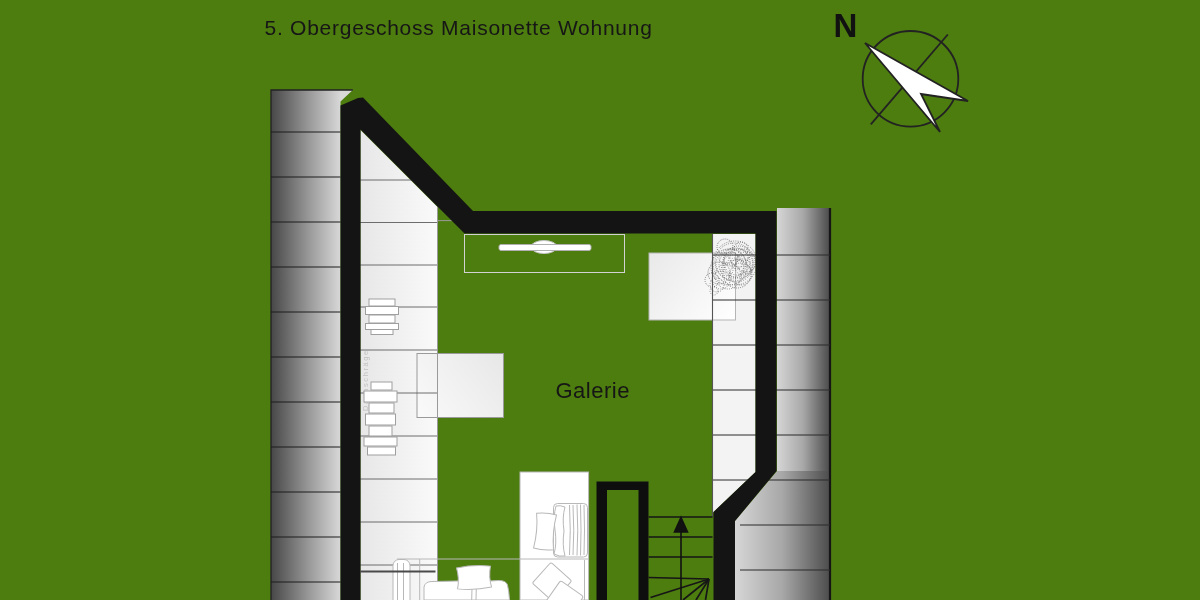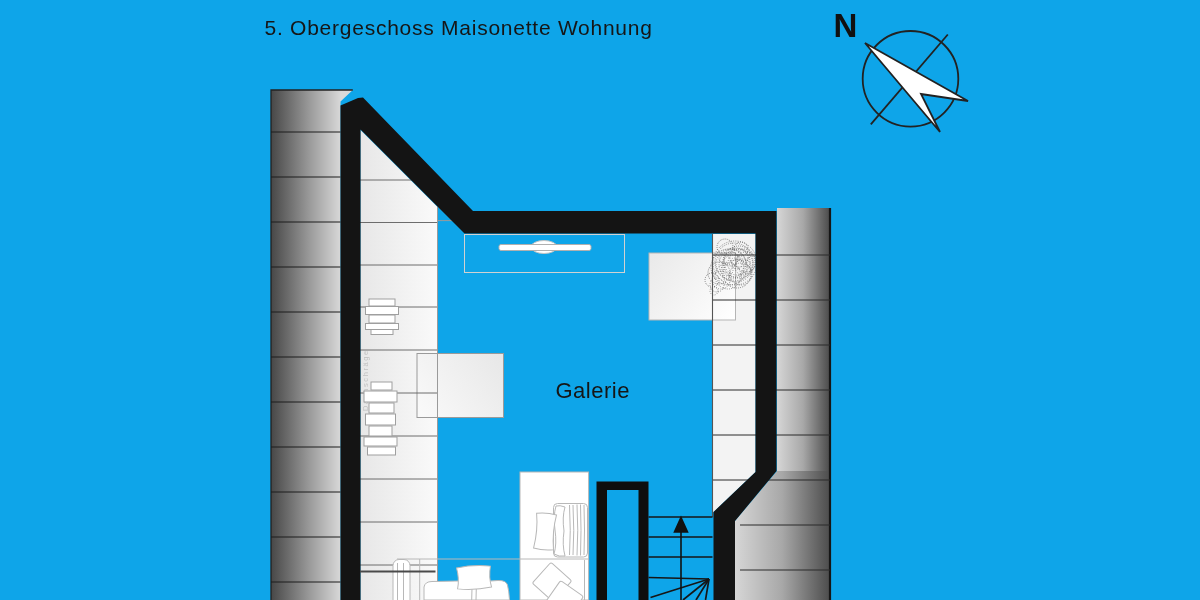--- a/index.html
+++ b/index.html
@@ -1,16 +1,16 @@
 <!DOCTYPE html>
 <html><head>
 <meta charset="utf-8">
 <style>
   html,body{margin:0;padding:0;background:#ffffff;}
-  #page{position:relative;width:1200px;height:600px;background:#0ea5e9;overflow:hidden;
+  #page{position:relative;width:1200px;height:600px;background:#4d7c0f;overflow:hidden;
         font-family:"Liberation Sans", sans-serif;}
   svg{position:absolute;left:0;top:0;}
 </style>
 </head>
 <body>
 <div id="page">
 <svg width="1200" height="600" viewBox="0 0 1200 600">
 <defs>
   <linearGradient id="gw" gradientUnits="userSpaceOnUse" x1="271" y1="0" x2="341" y2="0">
     <stop offset="0" stop-color="#474747"></stop>

